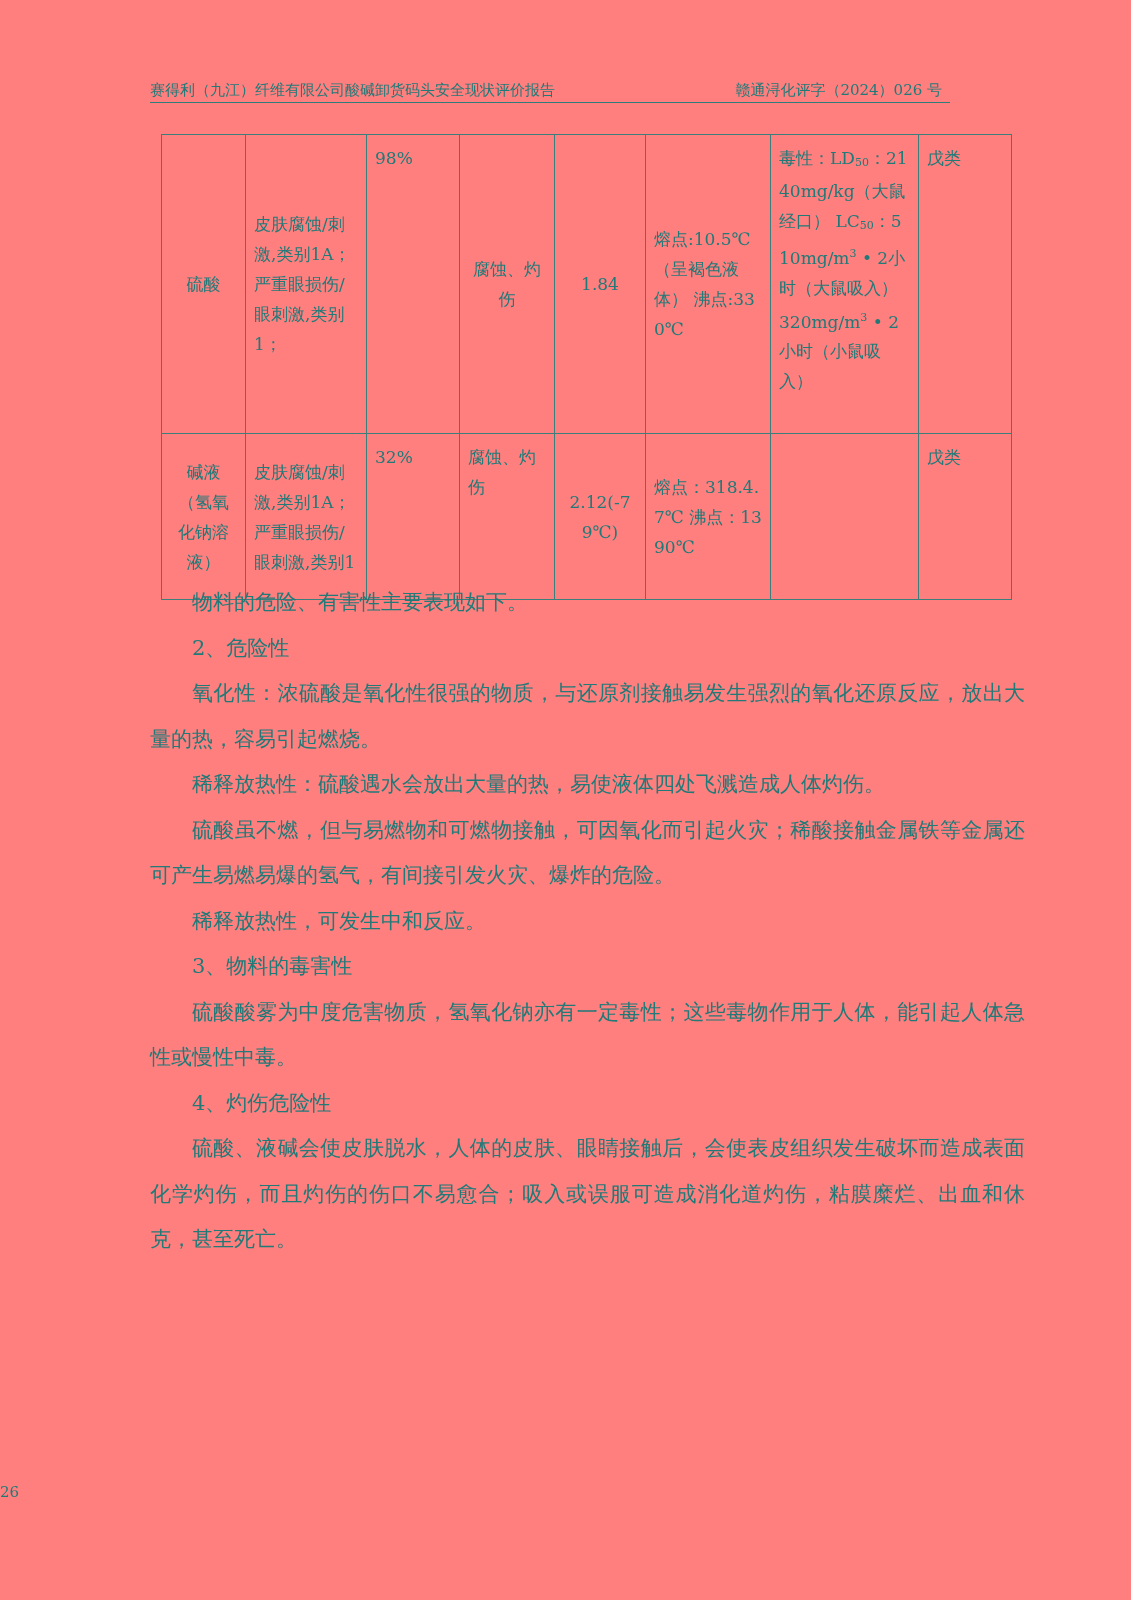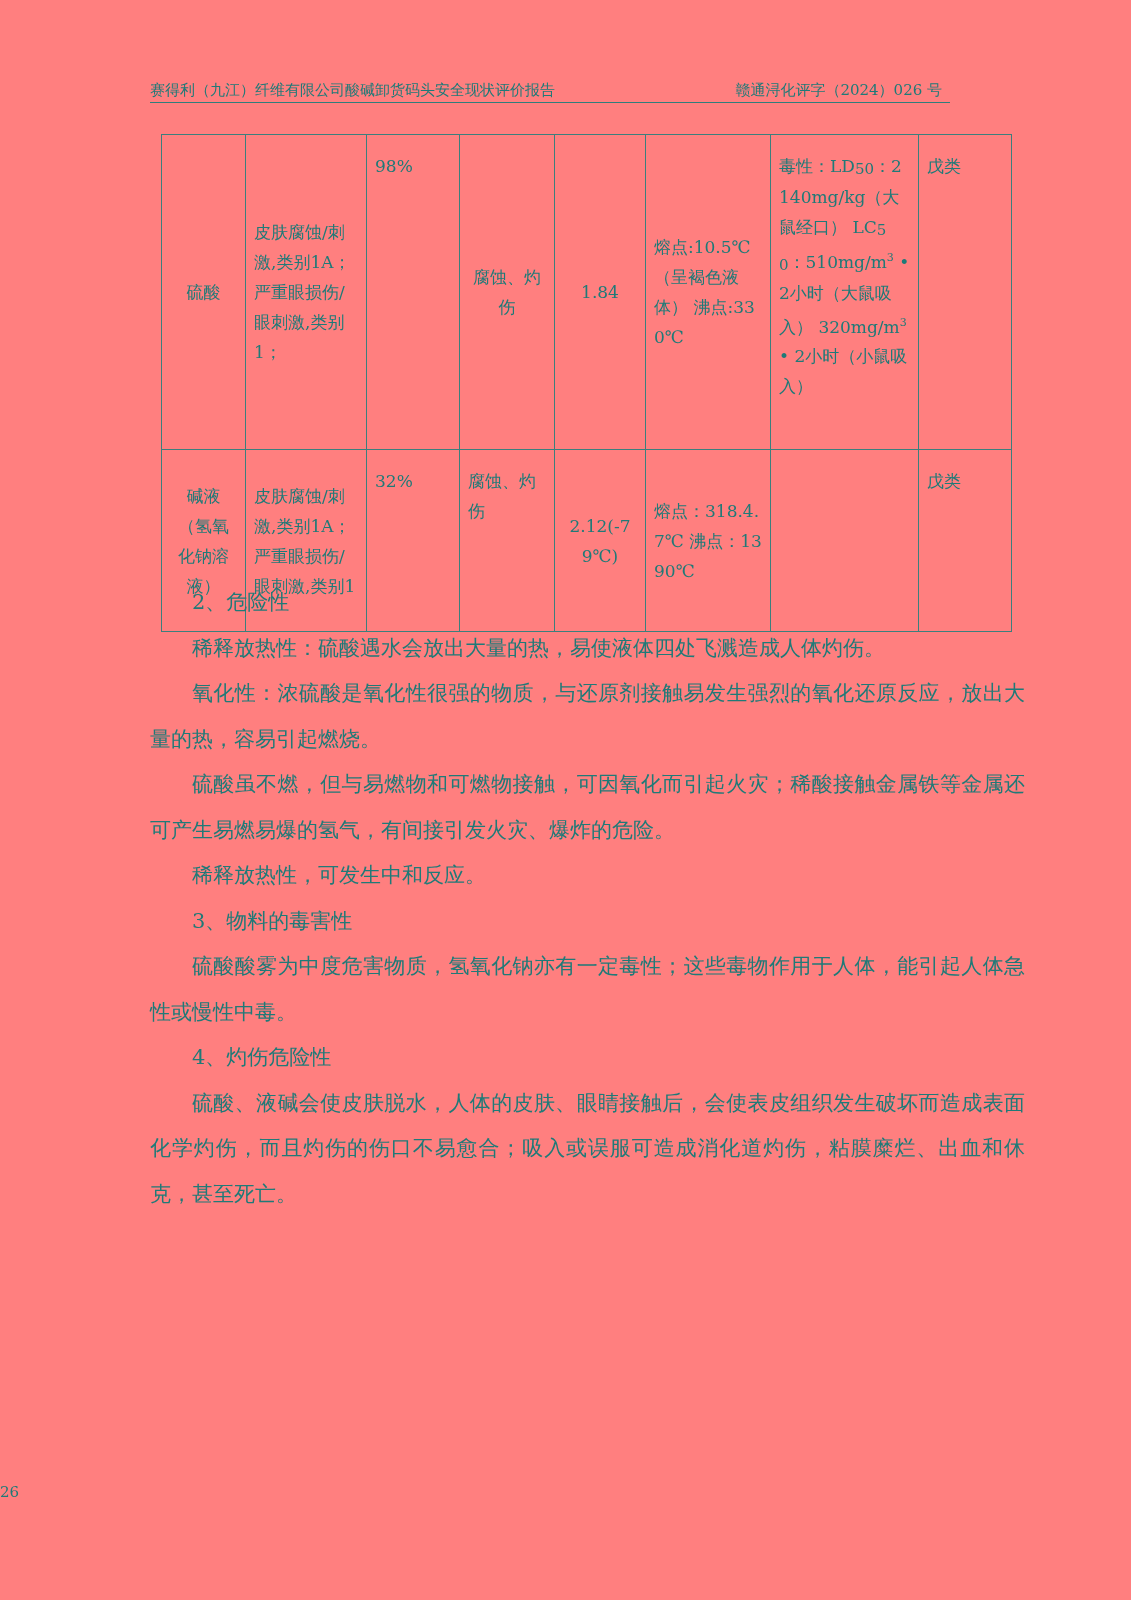--- a/index.html
+++ b/index.html
@@ -33,29 +33,29 @@
       position: absolute;
       left: 161px;
       top: 134px;
       border-collapse: collapse;
       font-size: 17px;
       line-height: 30px;
       table-layout: fixed;
     }
     table.msds td {
       border: 1.5px solid #3b7f7d;
-      padding: 16px 8px;
+      padding: 8px 8px;
       vertical-align: middle;
       word-break: break-all;
     }
     table.msds td.top { vertical-align: top; }
     table.msds td.center { text-align: center; }
     .row1 td { height: 282px; }
     .row2 td { height: 149px; }
-    sub { font-size: 15px; vertical-align: baseline; position: relative; top: 2px; text-align: center; }
+    sub { font-size: 11px; vertical-align: baseline; position: relative; top: 2px; text-align: center; }
     sup { font-size: 11px; }
 
     .body-text {
       position: absolute;
       left: 150px;
       top: 580px;
       width: 875px;
       font-size: 21px;
       line-height: 45.5px;
     }
@@ -110,23 +110,24 @@
     <td class="top">腐蚀、灼伤</td>
     <td class="center">2.12(-79℃)</td>
     <td>熔点：318.4.7℃ 沸点：1390℃</td>
     <td></td>
     <td class="top">戊类</td>
   </tr>
 </tbody>
   </table>
 
 <div class="body-text">
+  <p>物料的危险、有害性主要表现如下。</p>
   <p>2、危险性</p>
+  <p>氧化性：浓硫酸是氧化性很强的物质，与还原剂接触易发生强烈的氧化还原反应，放出大量的热，容易引起燃烧。</p>
   <p>稀释放热性：硫酸遇水会放出大量的热，易使液体四处飞溅造成人体灼伤。</p>
-  <p>氧化性：浓硫酸是氧化性很强的物质，与还原剂接触易发生强烈的氧化还原反应，放出大量的热，容易引起燃烧。</p>
   <p>硫酸虽不燃，但与易燃物和可燃物接触，可因氧化而引起火灾；稀酸接触金属铁等金属还可产生易燃易爆的氢气，有间接引发火灾、爆炸的危险。</p>
   <p>稀释放热性，可发生中和反应。</p>
   <p>3、物料的毒害性</p>
   <p>硫酸酸雾为中度危害物质，氢氧化钠亦有一定毒性；这些毒物作用于人体，能引起人体急性或慢性中毒。</p>
   <p>4、灼伤危险性</p>
   <p>硫酸、液碱会使皮肤脱水，人体的皮肤、眼睛接触后，会使表皮组织发生破坏而造成表面化学灼伤，而且灼伤的伤口不易愈合；吸入或误服可造成消化道灼伤，粘膜糜烂、出血和休克，甚至死亡。</p>
 </div>
 
 <div class="page-number">26</div>
 

